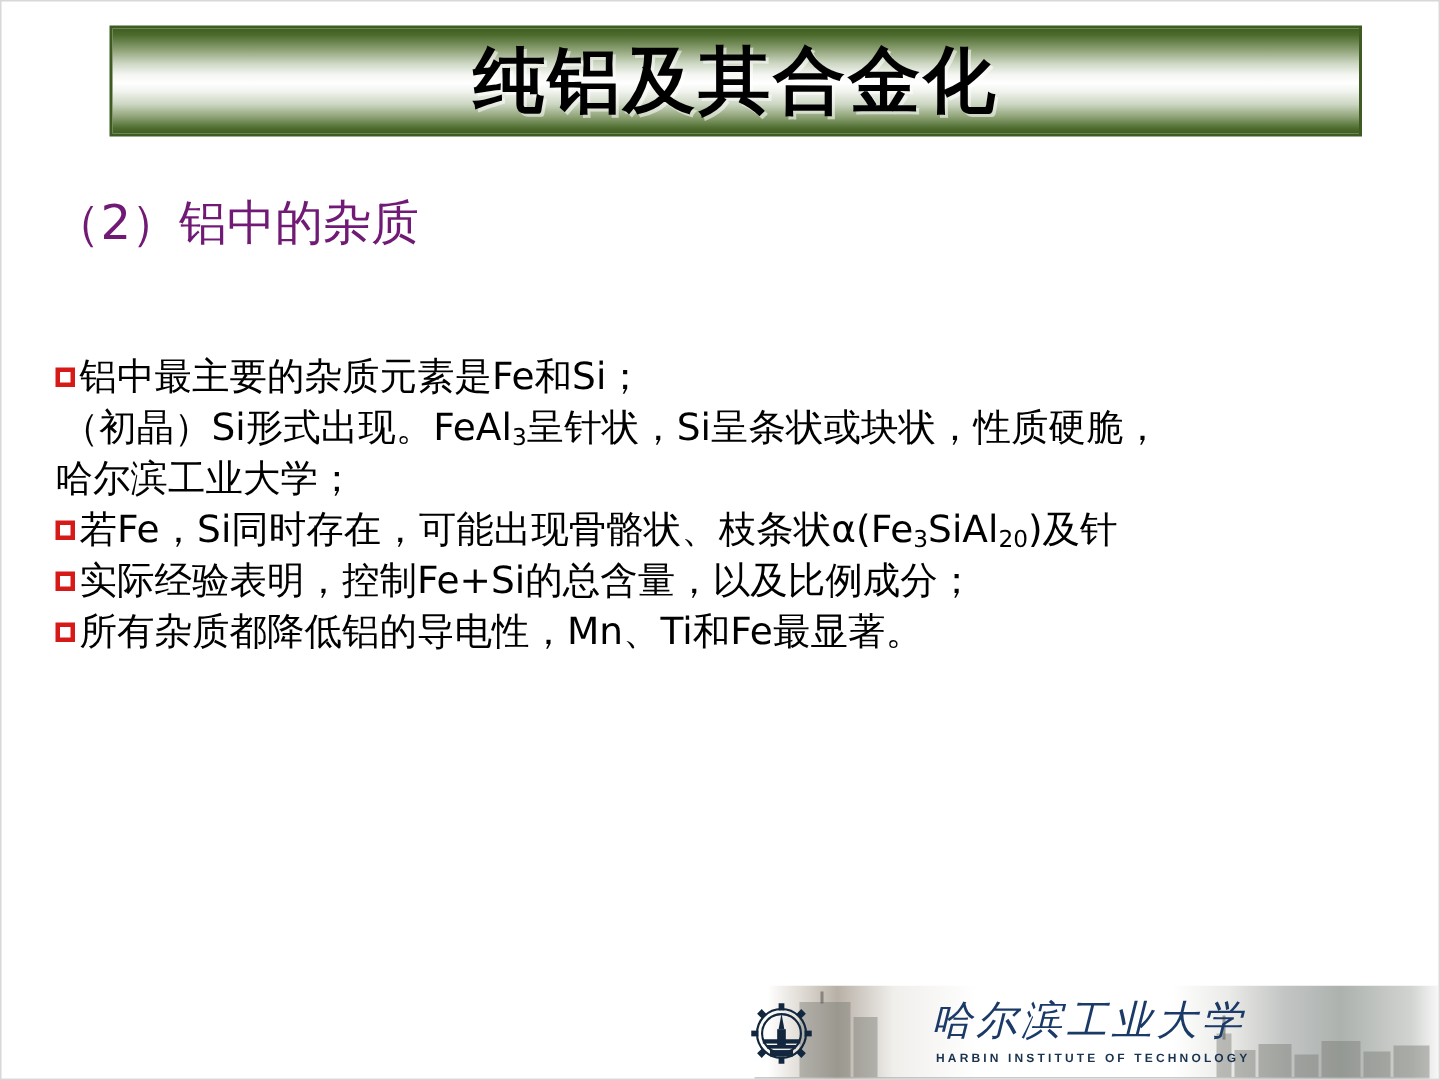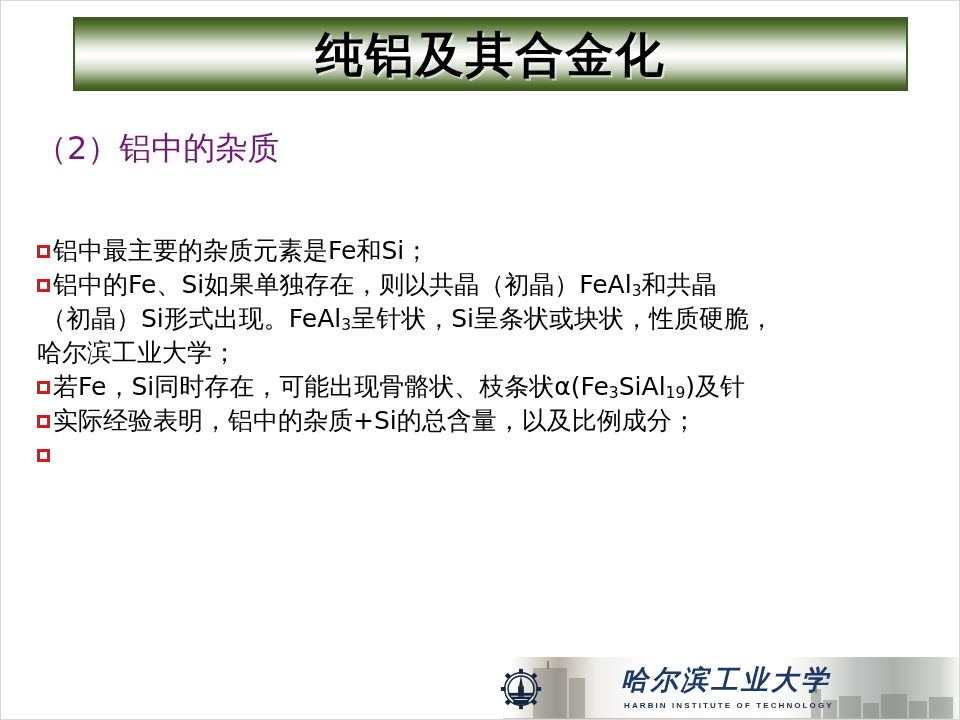--- a/index.html
+++ b/index.html
@@ -168,21 +168,21 @@
     top: 8px;
     width: 48px;
     height: 48px;
   }
   .logo-cn {
     position: absolute;
     left: 128px;
     top: 5px;
     font-family: "DejaVu Serif", "Liberation Serif", serif;
     font-size: 27px;
-    font-weight: bold;
+    font-weight: normal;
     font-style: italic;
     color: #1b3a68;
     letter-spacing: 3px;
     white-space: nowrap;
     text-align: right;
   }
   .logo-en {
     position: absolute;
     left: 131px;
     top: 44px;
@@ -204,41 +204,38 @@
   </div>
 
   <div class="subtitle">（2）铝中的杂质</div>
 
   <div class="body-block">
       <div class="line">
         <span class="bullet-sq"></span>
         <span class="line-text">铝中最主要的杂质元素是Fe和Si；</span>
       </div>
       <div class="line">
-        <span class="bullet-sq"></span>
-        <span class="line-text">铝中的Fe、Si如果单独存在，则以共晶（初晶）FeAl<sub>3</sub>和共晶</span>
-      </div>
-      <div class="line">
         <span class="bullet-spacer" style="width: 4px;"></span>
         <span class="line-text">（初晶）Si形式出现。FeAl<sub>3</sub>呈针状，Si呈条状或块状，性质硬脆，</span>
       </div>
       <div class="line">
         <span class="bullet-spacer" style="width: 0px;"></span>
         <span class="line-text">哈尔滨工业大学；</span>
       </div>
       <div class="line">
         <span class="bullet-sq"></span>
-        <span class="line-text">若Fe，Si同时存在，可能出现骨骼状、枝条状α(Fe<sub>3</sub>SiAl<sub>19</sub>)及针</span>
-      </div>
-      <div class="line">
-        <span class="bullet-sq"></span>
-        <span class="line-text">实际经验表明，铝中的杂质+Si的总含量，以及比例成分；</span>
-      </div>
-      <div class="line">
-        <span class="bullet-sq"></span>
+        <span class="line-text">若Fe，Si同时存在，可能出现骨骼状、枝条状α(Fe<sub>3</sub>SiAl<sub>20</sub>)及针</span>
+      </div>
+      <div class="line">
+        <span class="bullet-sq"></span>
+        <span class="line-text">实际经验表明，控制Fe+Si的总含量，以及比例成分；</span>
+      </div>
+      <div class="line">
+        <span class="bullet-sq"></span>
+        <span class="line-text">所有杂质都降低铝的导电性，Mn、Ti和Fe最显著。</span>
       </div>
     </div>
 
   <div class="footer">
     <div class="footer-skyline">
       <div class="sky-b" style="left:318px;width:10px;height:26px;"></div>
       <div class="sky-b" style="left:330px;width:14px;height:18px;"></div>
       <div class="sky-b" style="left:346px;width:22px;height:22px;"></div>
       <div class="sky-b" style="left:370px;width:16px;height:15px;"></div>
       <div class="sky-b" style="left:388px;width:26px;height:24px;"></div>

